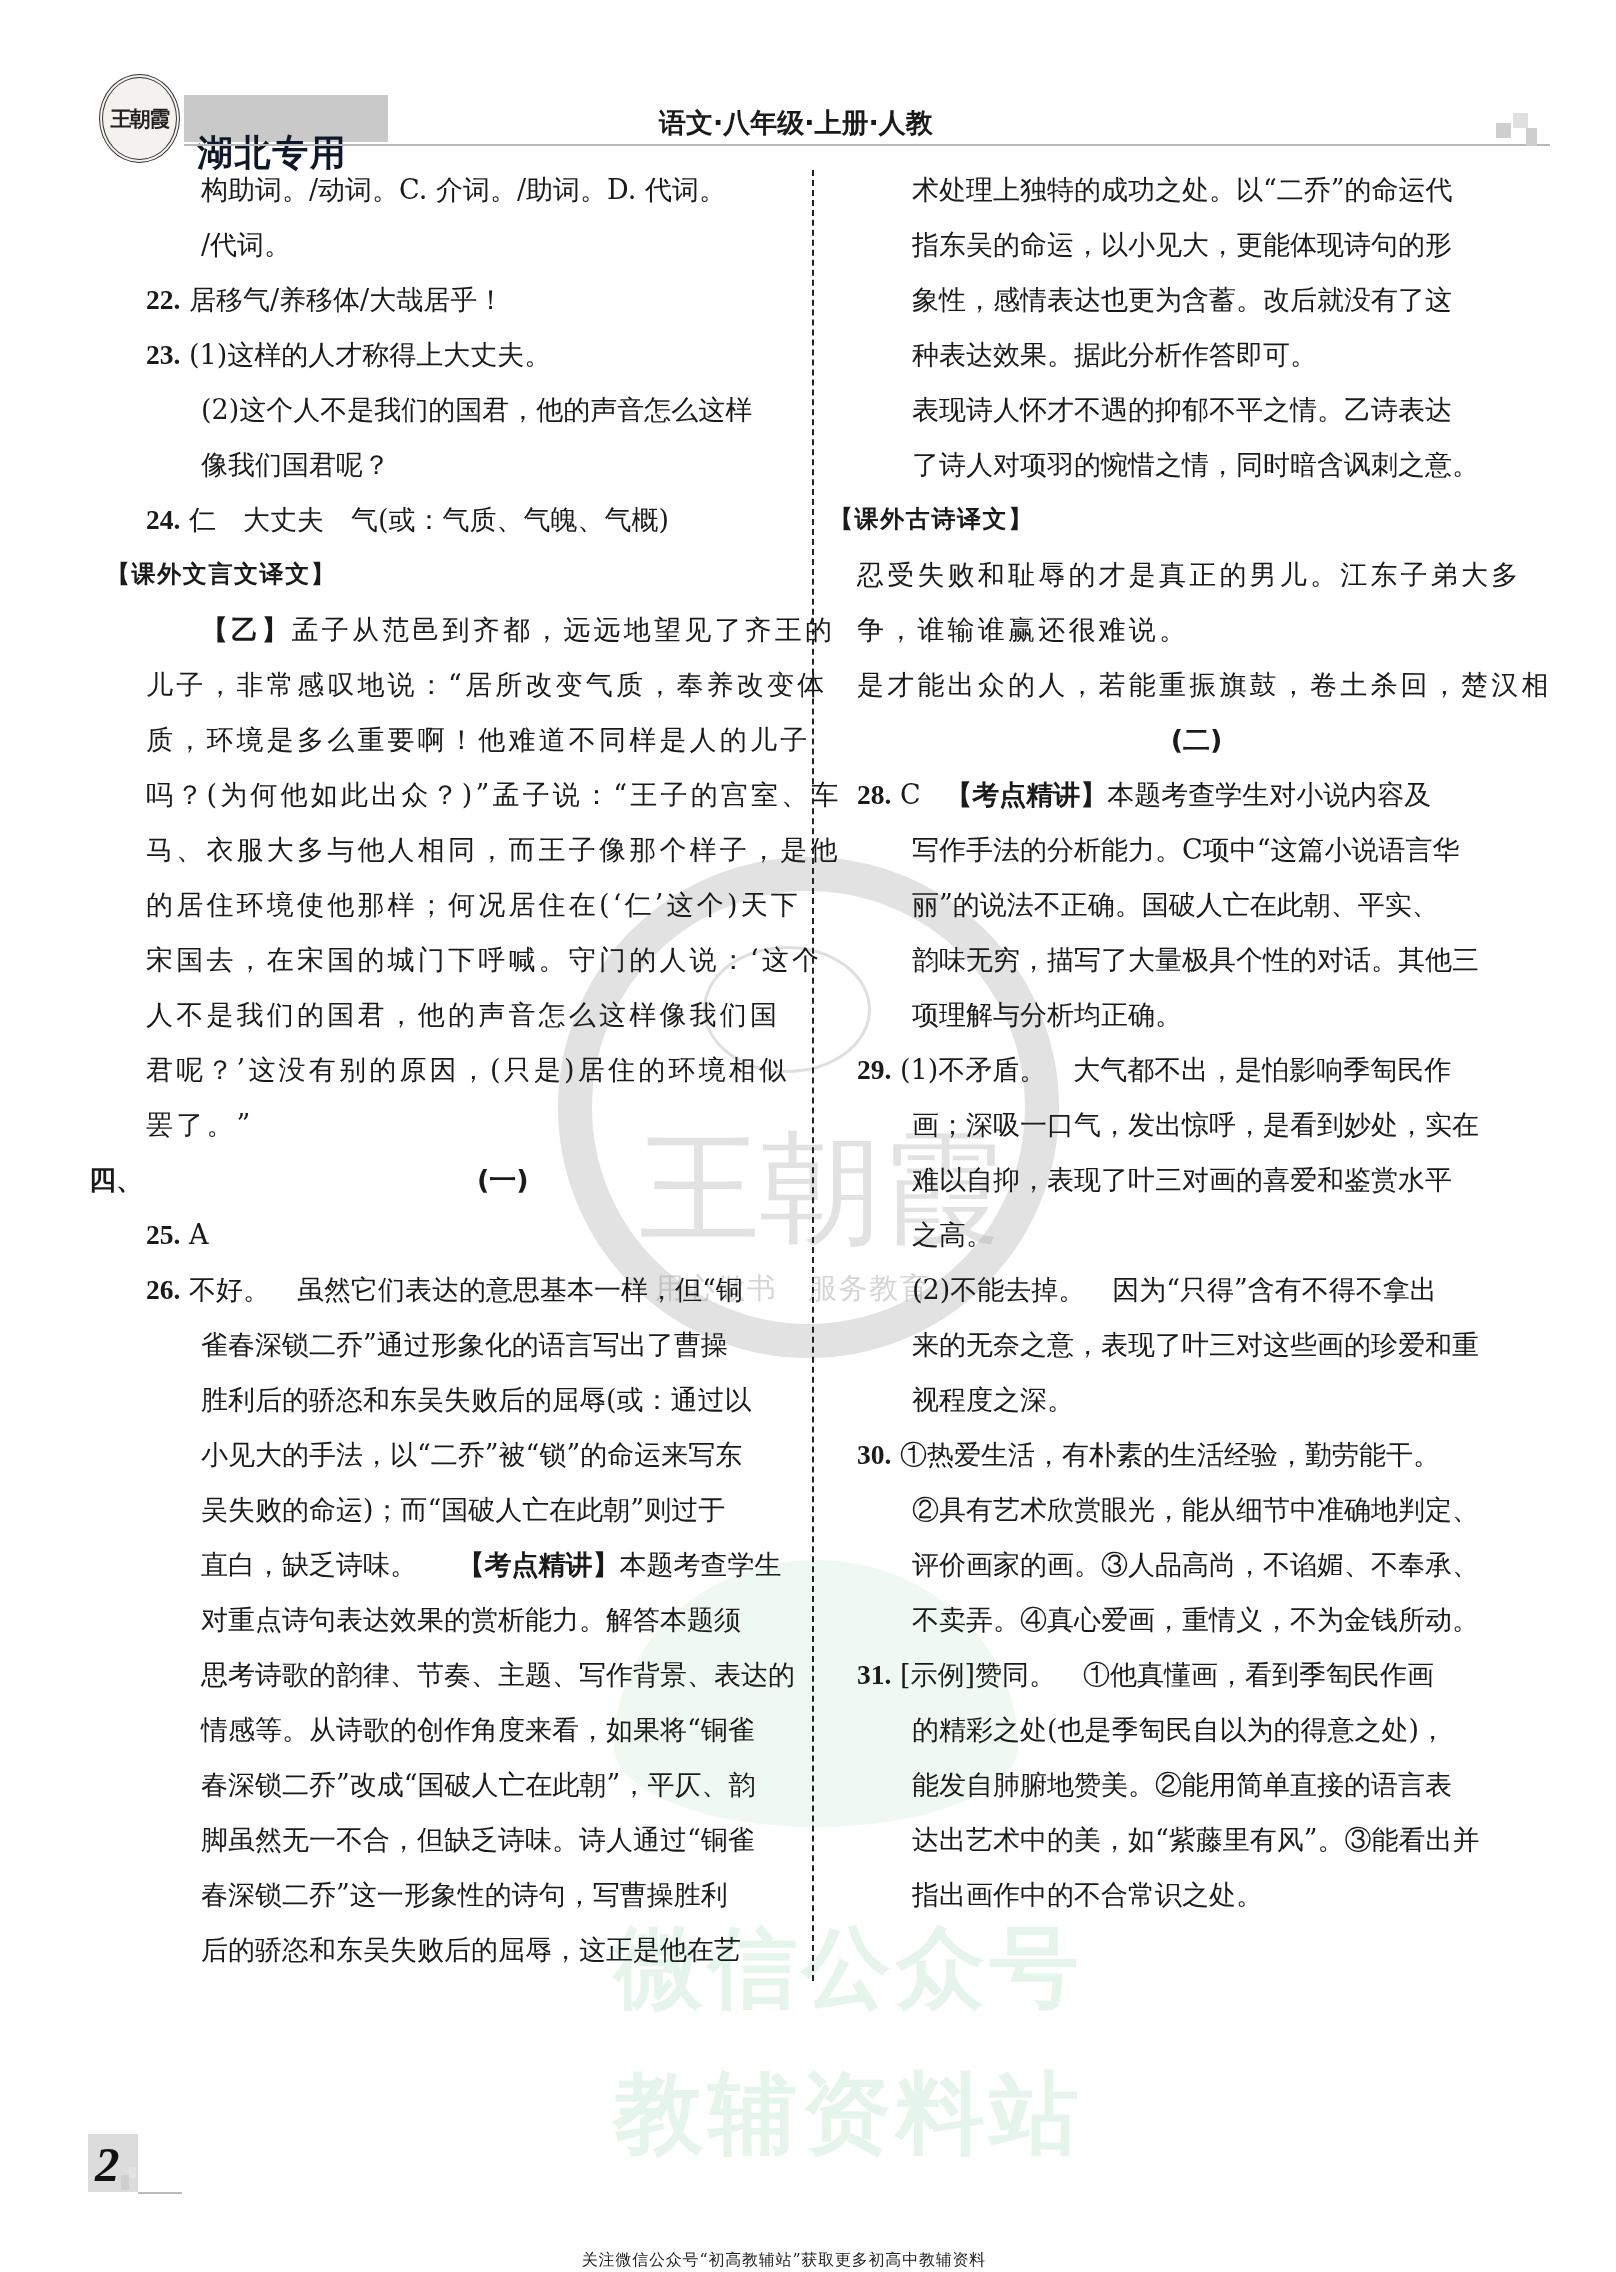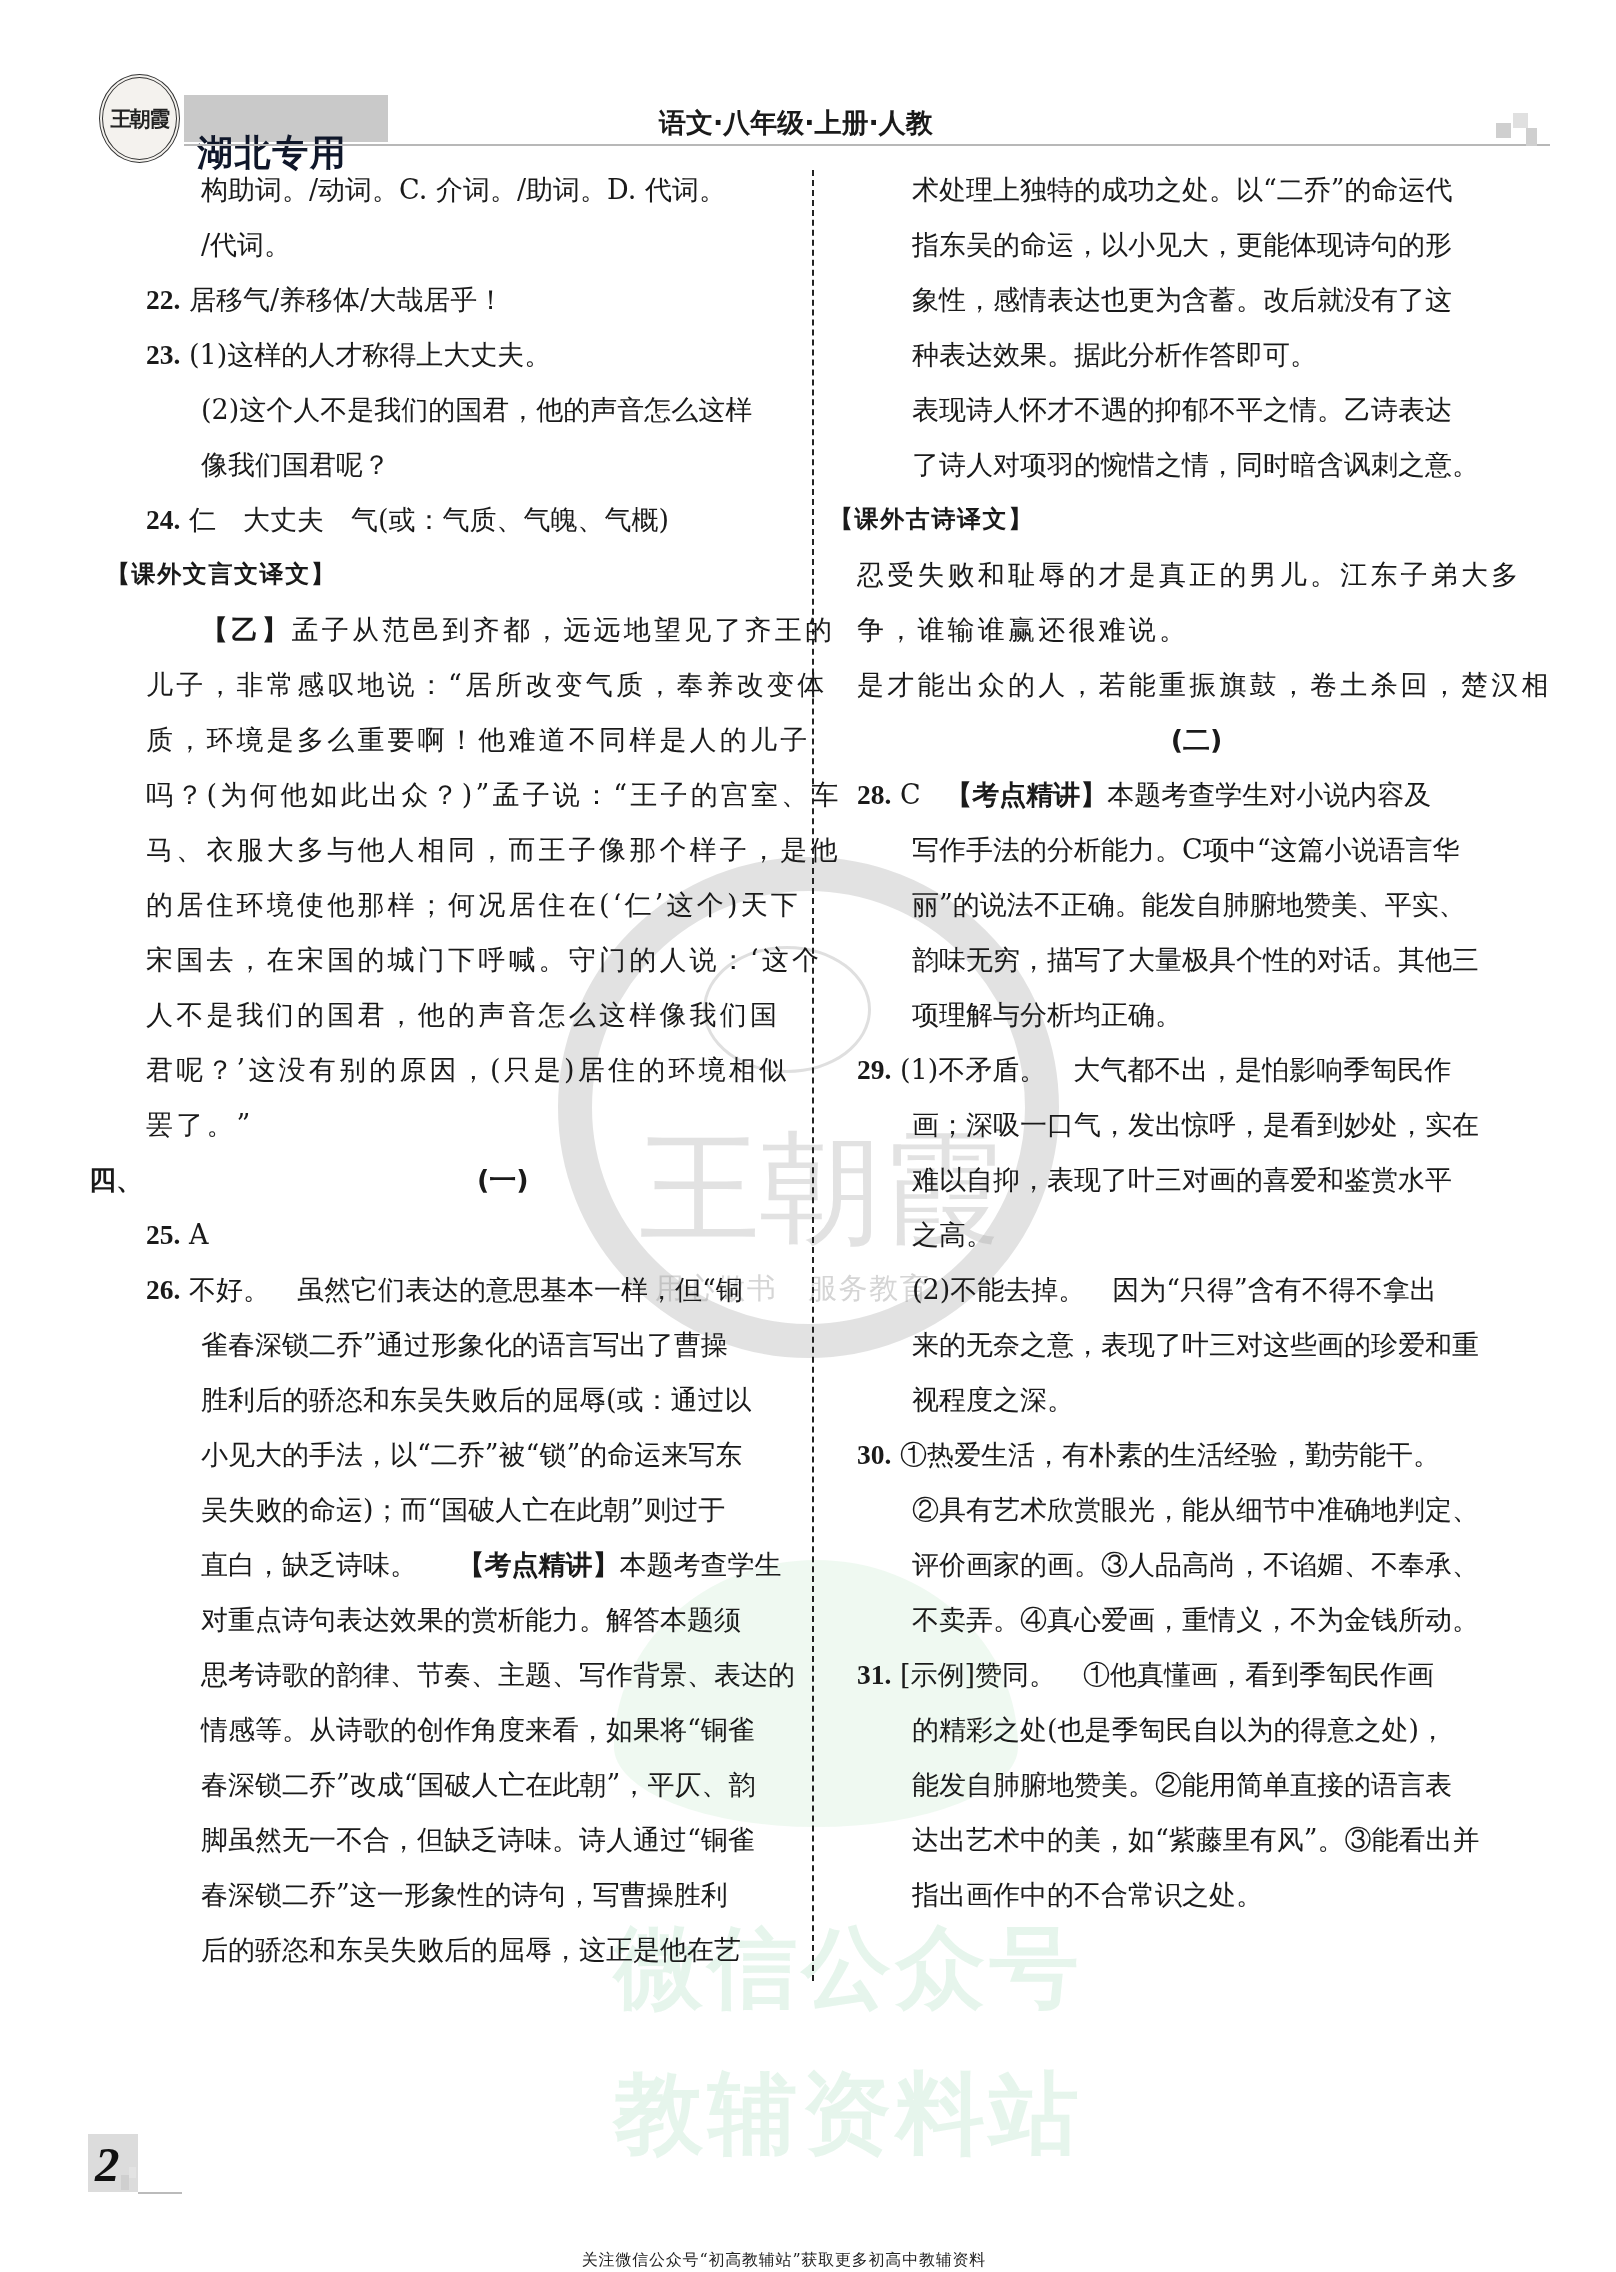--- a/index.html
+++ b/index.html
@@ -167,21 +167,21 @@
   <div class="line kai">是才能出众的人，若能重振旗鼓，卷土杀回，楚汉相</div>
 
   <div class="line center bold-tag">(二)</div>
 
   <div class="line">
     <span class="num">28.</span>
     <span>C</span>
     <span class="bold-tag" style="margin-left:16px;">【考点精讲】</span><span>本题考查学生对小说内容及</span>
   </div>
   <div class="line hang">写作手法的分析能力。C项中“这篇小说语言华</div>
-  <div class="line hang">丽”的说法不正确。能发自肺腑地赞美、平实、</div>
+  <div class="line hang">丽”的说法不正确。国破人亡在此朝、平实、</div>
   <div class="line hang">韵味无穷，描写了大量极具个性的对话。其他三</div>
   <div class="line hang">项理解与分析均正确。</div>
 
   <div class="line">
     <span class="num">29.</span>
     <span>(1)不矛盾。　大气都不出，是怕影响季匋民作</span>
   </div>
   <div class="line hang">画；深吸一口气，发出惊呼，是看到妙处，实在</div>
   <div class="line hang">难以自抑，表现了叶三对画的喜爱和鉴赏水平</div>
   <div class="line hang">之高。</div>

